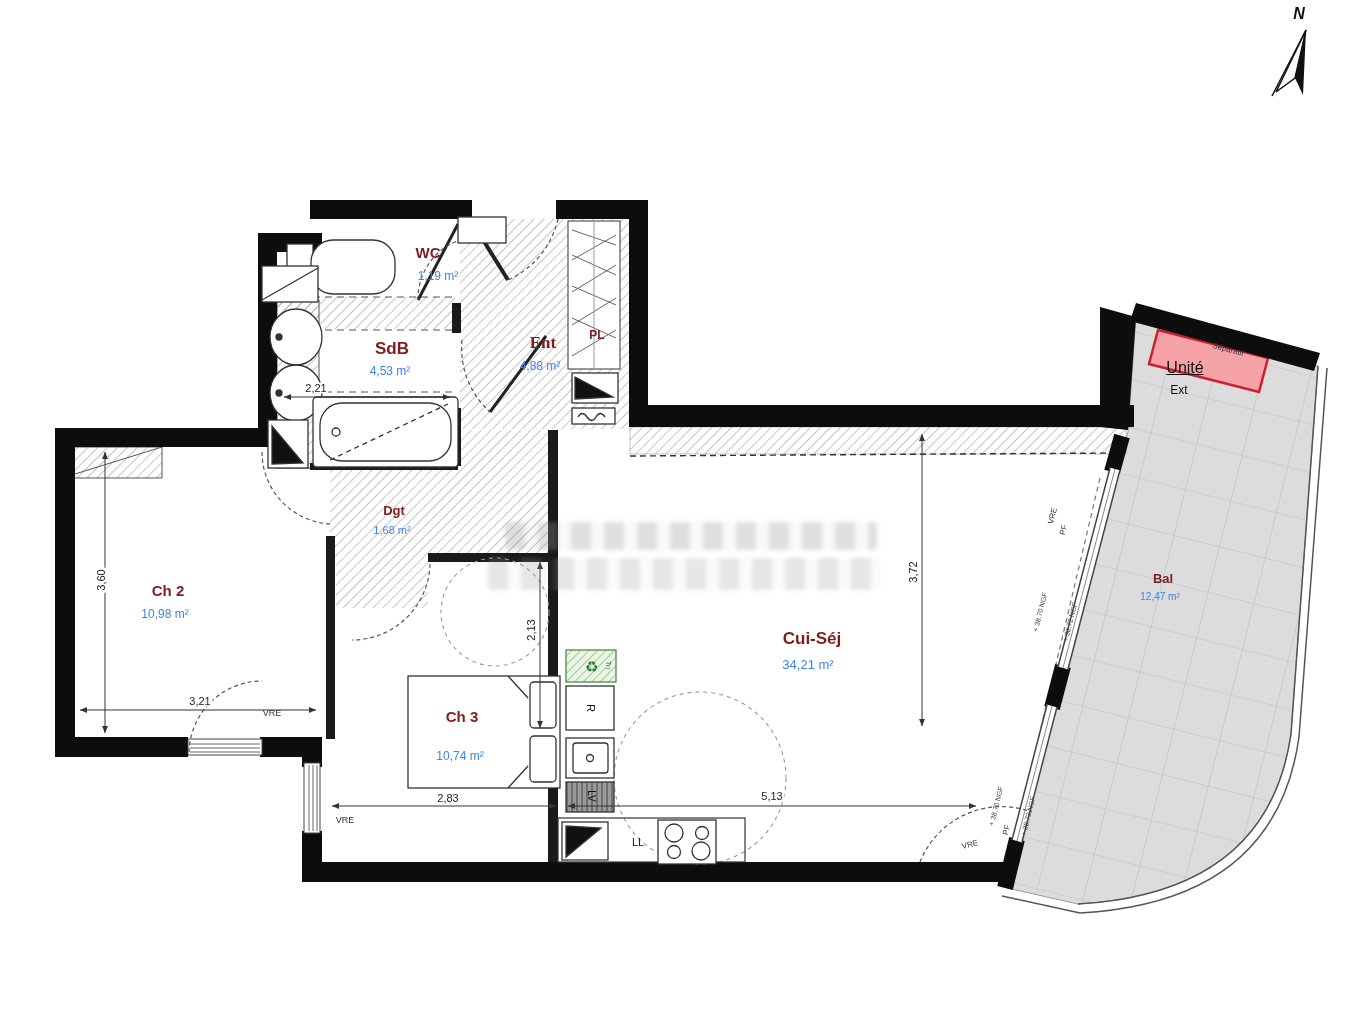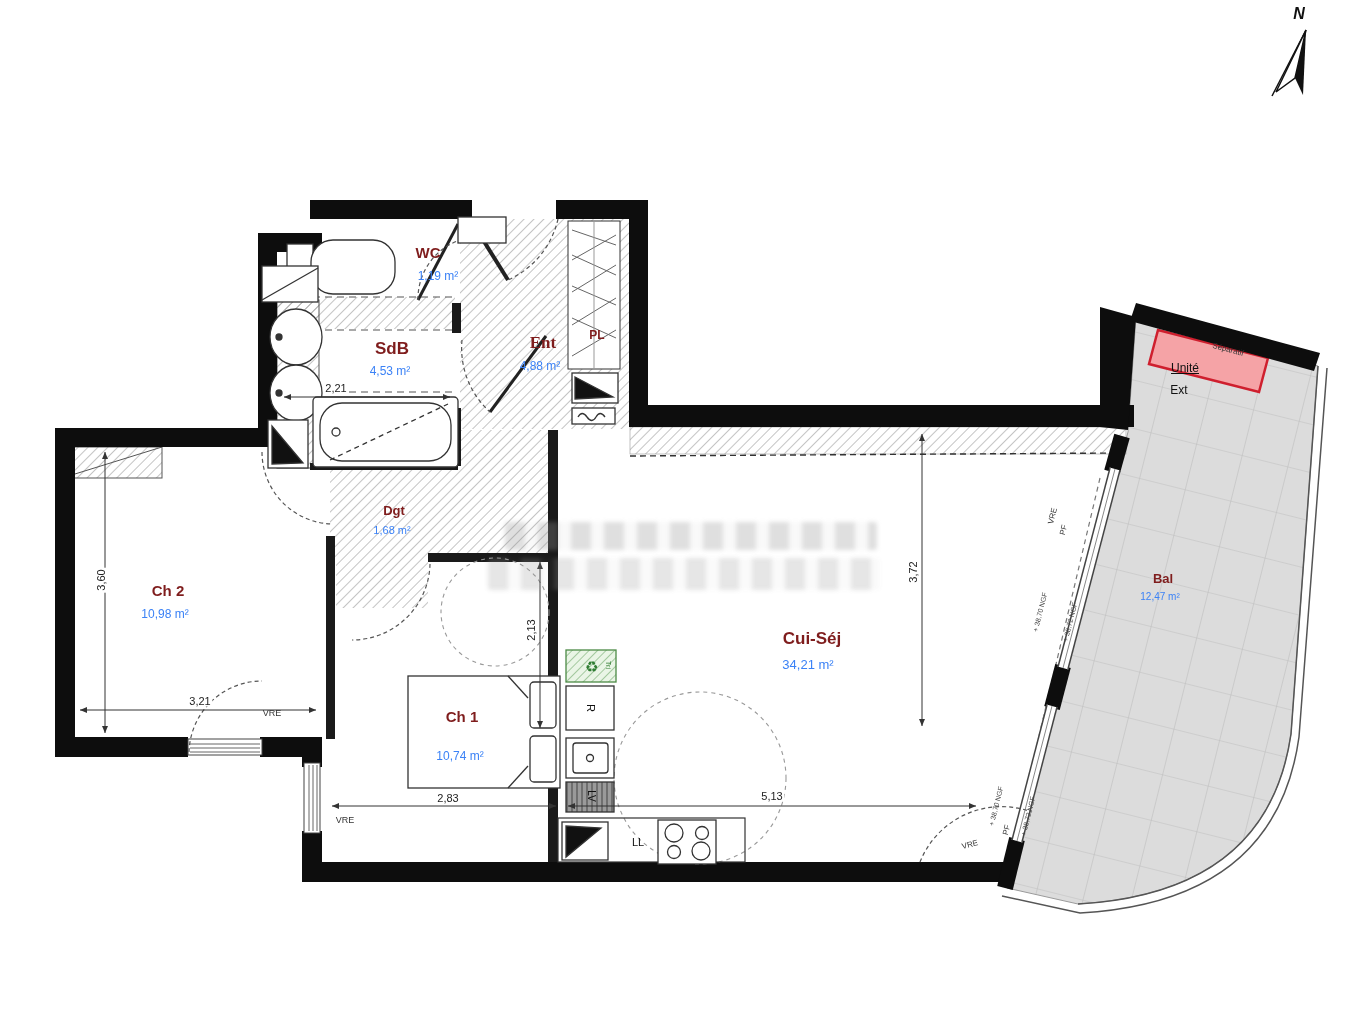--- a/index.html
+++ b/index.html
@@ -221,43 +221,43 @@
   <div class="wm" style="left:505px;top:522px;width:372px;height:28px;"></div>
   <div class="wm" style="left:488px;top:558px;width:392px;height:32px;opacity:.8;"></div>
 
   <div class="lbl compass-n" style="left:1299px;top:14px;">N</div>
 
   <div class="lbl room-name" style="left:428px;top:252px;">WC</div>
   <div class="lbl room-area" style="left:438px;top:276px;">1,19 m²</div>
 
   <div class="lbl room-name big" style="left:392px;top:348px;">SdB</div>
   <div class="lbl room-area" style="left:390px;top:371px;">4,53 m²</div>
-  <div class="lbl dim" style="left:336px;top:388px;">2,21</div>
+  <div class="lbl dim" style="left:316px;top:388px;">2,21</div>
 
   <div class="lbl room-name big" style="left:543px;top:342px;font-family:Liberation Serif, serif;">Ent</div>
   <div class="lbl room-area" style="left:540px;top:366px;">4,88 m²</div>
 
   <div class="lbl room-name" style="left:597px;top:335px;font-size:12px;">PL</div>
 
   <div class="lbl room-name" style="left:394px;top:510px;font-size:13px;">Dgt</div>
   <div class="lbl room-area" style="left:392px;top:530px;font-size:11px;">1,68 m²</div>
 
   <div class="lbl room-name" style="left:168px;top:590px;">Ch 2</div>
   <div class="lbl room-area" style="left:165px;top:614px;">10,98 m²</div>
 
-  <div class="lbl room-name" style="left:462px;top:716px;">Ch 1</div>
+  <div class="lbl room-name" style="left:462px;top:716px;">Ch 3</div>
   <div class="lbl room-area" style="left:460px;top:740px;margin-top:16px;">10,74 m²</div>
 
   <div class="lbl room-name big" style="left:812px;top:638px;">Cui-Séj</div>
   <div class="lbl room-area" style="left:808px;top:664px;font-size:13px;">34,21 m²</div>
 
   <div class="lbl room-name" style="left:1163px;top:578px;font-size:13px;">Bal</div>
   <div class="lbl room-area" style="left:1160px;top:597px;font-size:10px;">12,47 m²</div>
 
-  <div class="lbl" style="left:1185px;top:368px;font-size:12px;text-decoration:underline;">Unité</div>
+  <div class="lbl" style="left:1185px;top:368px;font-size:16px;text-decoration:underline;">Unité</div>
   <div class="lbl" style="left:1179px;top:390px;font-size:12px;">Ext</div>
   <div class="lbl tiny" style="left:1228px;top:350px;transform:translate(-50%,-50%) rotate(15deg);">Séparatif</div>
 
   <div class="lbl dim" style="left:101px;top:580px;transform:translate(-50%,-50%) rotate(-90deg);">3,60</div>
   <div class="lbl dim" style="left:200px;top:701px;text-align:center;">3,21</div>
   <div class="lbl dim" style="left:448px;top:798px;">2,83</div>
   <div class="lbl dim" style="left:531px;top:630px;transform:translate(-50%,-50%) rotate(-90deg);">2,13</div>
   <div class="lbl dim" style="left:913px;top:572px;transform:translate(-50%,-50%) rotate(-90deg);">3,72</div>
   <div class="lbl dim" style="left:772px;top:796px;">5,13</div>
 

